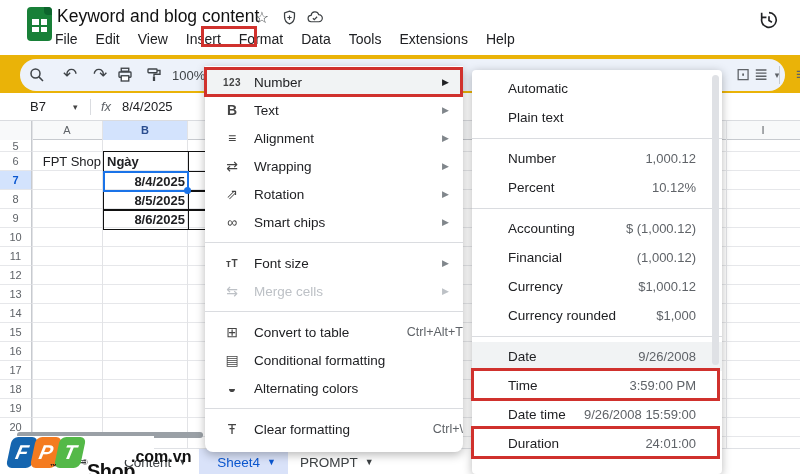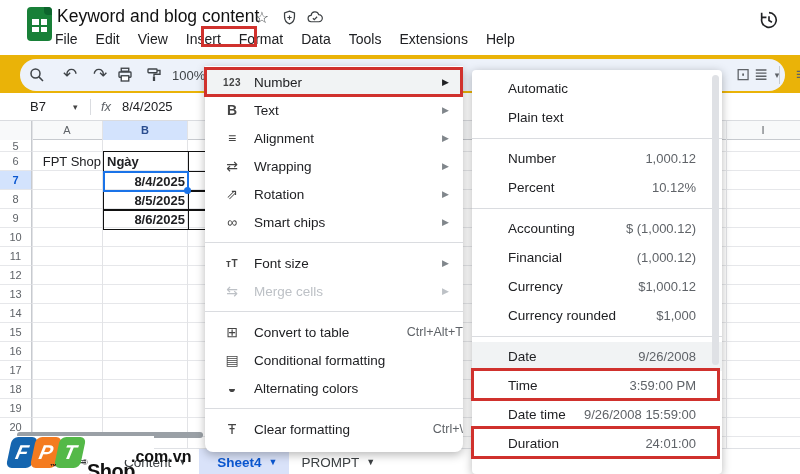--- a/index.html
+++ b/index.html
@@ -47,21 +47,21 @@
   .blackbox { position:absolute; border:1px solid #111; }
   .sel-box { position:absolute; border:2px solid #1a73e8; z-index:3; }
   .fill-handle { position:absolute; width:7px; height:7px; background:#1a73e8; border-radius:50%; z-index:4; }
   .hscroll { position:absolute; left:17px; top:311px; width:186px; height:6px; background:#9aa0a6; border-radius:3px; }
   
   .bottom-bar { position:absolute; left:0; top:448px; width:800px; height:26px; background:#fff; border-top:1px solid #dfe1e5; z-index:10; }
   .all-sheets { position:absolute; left:78px; top:2px; font-size:15px; color:#3c4043; }
   .tabs { position:absolute; left:112px; top:0; height:26px; display:flex; }
   .tab { height:26px; padding:0 12px; display:flex; align-items:center; gap:7px; font-size:13.5px; color:#3c4043; }
   .tab .arr { font-size:9px; color:#3c4043; }
-  .tab.active { background:#d9e2f9; color:#0b57d0; font-weight:bold;padding-left:18px; }
+  .tab.active { background:#d9e2f9; color:#0b57d0; font-weight:normal;padding-left:18px; }
   .tab.active .arr { color:#0b57d0; }
   
   .fpt { position:absolute; left:0; top:434px; width:155px; height:40px; z-index:20; }
   .fpt .bg { position:absolute; left:0; top:2px; width:154px; height:24px; background:#fff; }
   .fpt .tile { position:absolute; top:3px; width:26px; height:31px; border-radius:6px; transform:skewX(-12deg);
                color:#fff; font-size:20px; font-weight:800; font-style:italic; text-align:center; line-height:30px; }
   .fpt .reg { position:absolute; left:82px; top:24px; font-size:8px; color:#333; }
   .fpt .tm  { position:absolute; left:50px; top:29px; font-size:7px; color:#111; font-weight:bold; }
   .fpt .shop { position:absolute; left:87px; top:4px; font-size:20px; font-weight:700; color:#111; letter-spacing:-0.5px;margin-top:22px; }
   .fpt .dom { position:absolute; left:131px; top:14px; font-size:16px; font-weight:700; color:#111; }

